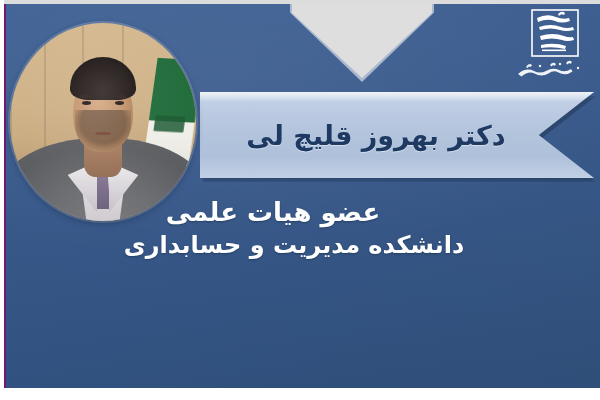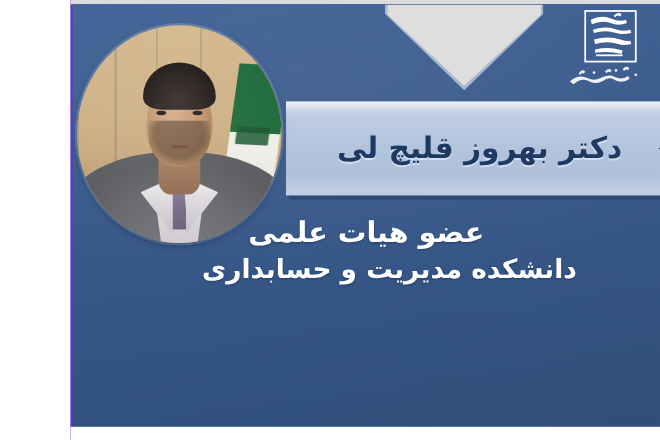--- a/index.html
+++ b/index.html
@@ -11,23 +11,23 @@
   body {
     width: 600px;
     height: 400px;
     overflow: hidden;
     font-family: "DejaVu Sans", "Liberation Sans", sans-serif;
   }
 
   
   .canvas {
     position: relative;
-    width: 536px;
+    width: 596px;
     height: 400px;
-    background: #6d28d9;
+    background: #701a75;
     overflow: hidden;
   }
 
   
   .top-strip {
     position: absolute;
     left: 0; top: 0;
     width: 600px; height: 4px;
     background: #dcdcdc;
     z-index: 1;

